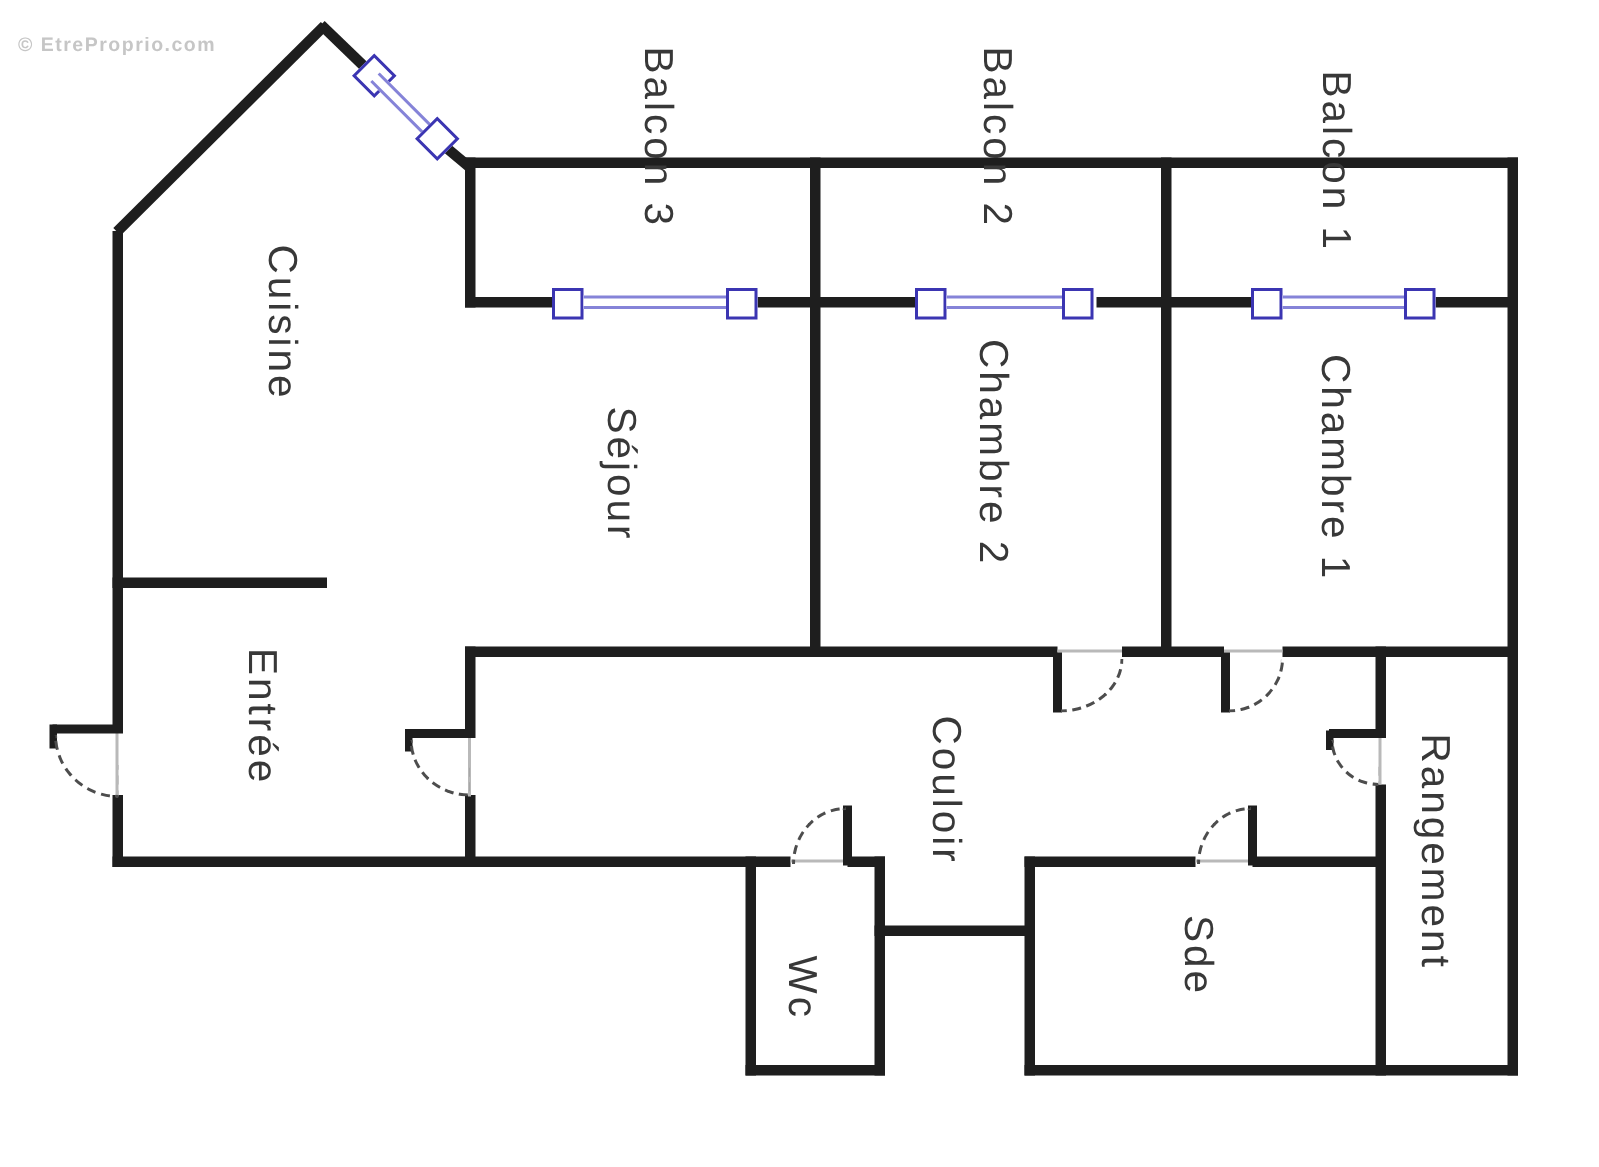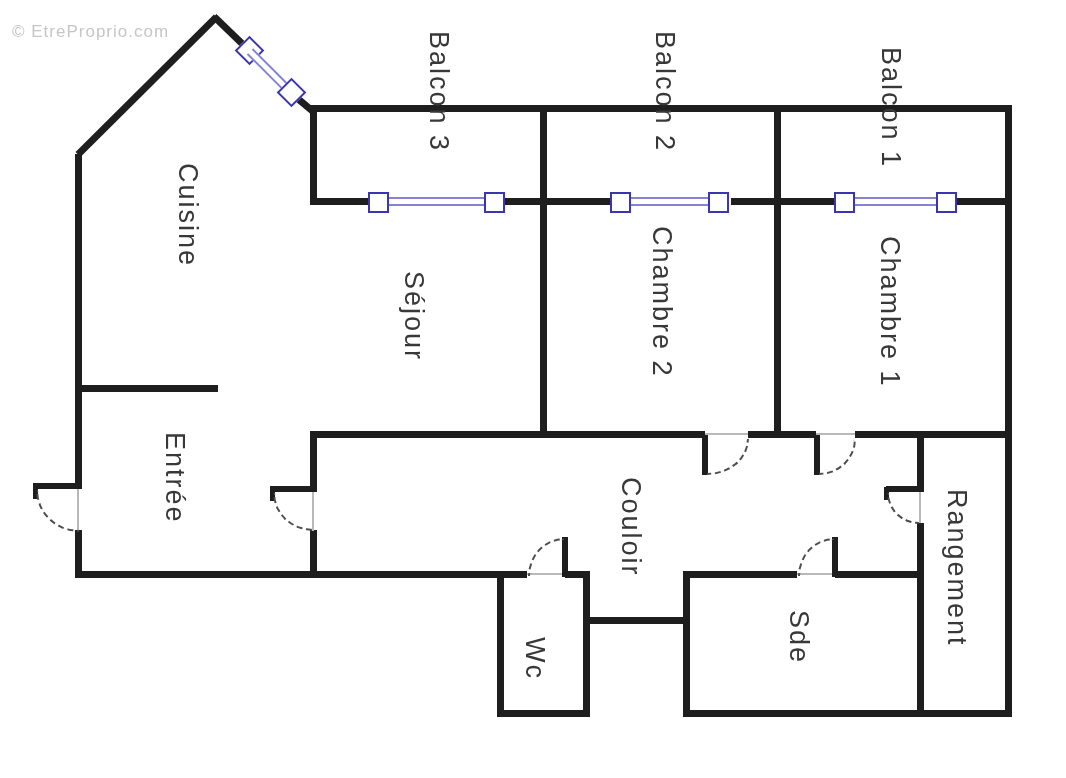--- a/index.html
+++ b/index.html
@@ -26,21 +26,21 @@
     position:absolute;
     writing-mode:vertical-rl;
     white-space:nowrap;
     font-size:27px;
     letter-spacing:2px;
     color:var(--label,#383838);
     z-index:5;
   }
   .wm-top{
     position:absolute;left:12px;top:22px;
-    font-size:17px;font-weight:400;letter-spacing:1px;
+    font-size:13px;font-weight:700;letter-spacing:1px;
     color:var(--watermark-top,#c6c6c6);z-index:6;
   }
   .wm-bottom{
     position:absolute;left:766px;top:648px;
     font-size:40px;font-weight:700;letter-spacing:1px;
     color:var(--watermark-bottom,#e5e5e5);z-index:6;
   }
 </style>
 </head>
 <body>

